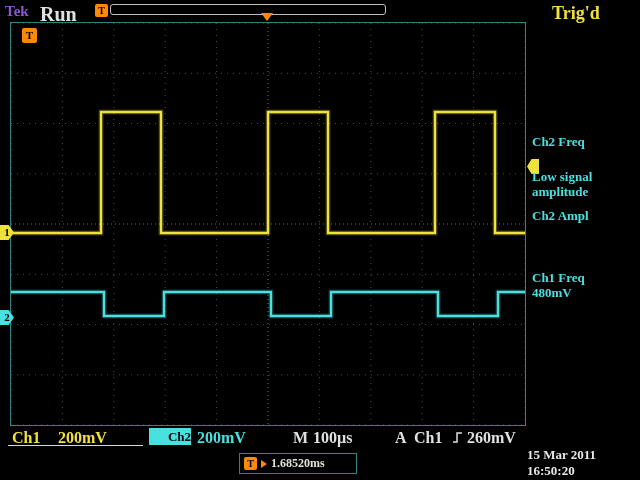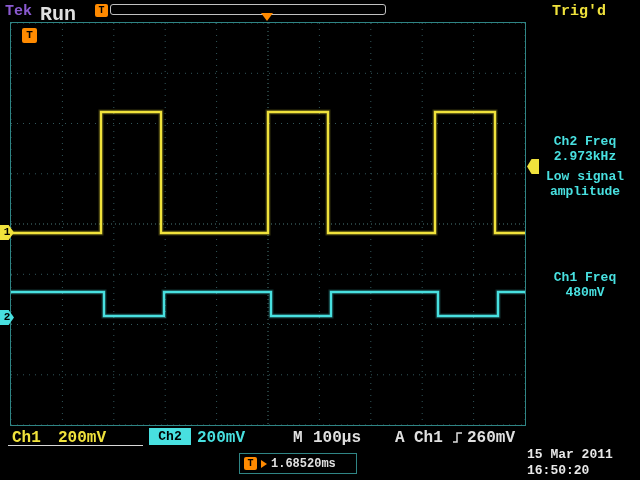--- a/index.html
+++ b/index.html
@@ -1,41 +1,41 @@
 <!DOCTYPE html>
 <html style="--ch1: #f0e23c; --ch2: #48e0e0; --orange: #ff8a00; --purple: #8a5ad0; --white: #e0e0e0; --border: #2f8585; --grid: #31565a; --grid_center: #4a7a7a;"><head>
 <meta charset="utf-8">
 <style>
   *{margin:0;padding:0;box-sizing:border-box}
   html,body{background:#000}
   .screen{position:relative;width:640px;height:480px;background:#000;overflow:hidden;
-    font-family:Liberation Mono, monospace;font-weight:bold}
+    font-family:Liberation Serif, serif;font-weight:bold}
   .abs{position:absolute}
   .tek{font-size:15px;color:var(--purple)}
   .run{font-size:20px;color:var(--white)}
-  .trigd{font-size:15px;color:var(--ch1)}
+  .trigd{font-size:18px;color:var(--ch1)}
   .ticon{width:13px;height:13px;background:var(--orange);color:#000;font-size:10px;
     line-height:13px;text-align:center;border-radius:2px}
   .acqbar{width:276px;height:11px;border:1px solid #c0c0c0;border-radius:3px;background:#000}
   .trigpos{width:0;height:0;border-left:6px solid transparent;border-right:6px solid transparent;
     border-top:8px solid var(--orange)}
   .grat{left:10px;top:22px;width:516px;height:404px;border:1px solid var(--border);background:#000}
   .tmark{left:11px;top:5px;width:15px;height:15px;background:var(--orange);color:#000;
     font-size:11px;line-height:15px;text-align:center;border-radius:2px;position:absolute}
   .chmark{width:14px;height:15px;color:#000;font-size:11px;line-height:15px;text-align:center;
     clip-path:polygon(0 0,62% 0,100% 50%,62% 100%,0 100%)}
   .ch1m{left:0;top:225px;background:var(--ch1)}
   .ch2m{left:0;top:310px;background:var(--ch2)}
   .tlevel{left:527px;top:159px;width:12px;height:15px;background:var(--ch1);
     clip-path:polygon(100% 0,38% 0,0 50%,38% 100%,100% 100%)}
-  .meas{left:532px;width:106px;text-align:center;color:var(--ch2);font-size:13px;line-height:15px}
+  .meas{left:532px;width:106px;color:var(--ch2);font-size:13px;line-height:15px}
   .bb{top:429px;font-size:16px}
   .yel{color:var(--ch1)} .cya{color:var(--ch2)} .whi{color:var(--white)}
   .ch2chip{left:149px;top:428px;width:42px;height:17px;background:var(--ch2);color:#000;
-    font-size:13px;line-height:17px;text-align:center}
+    font-size:13px;line-height:17px;text-align:right}
   .underline{left:8px;top:445px;width:135px;height:1px;background:#d8d8d8}
   .ttbox{left:239px;top:453px;width:118px;height:21px;border:1px solid var(--border);
     display:flex;align-items:center;gap:4px;padding-left:4px}
   .ttbox .tticon{width:13px;height:13px;background:var(--orange);color:#000;font-size:10px;
     line-height:13px;text-align:center;border-radius:2px;flex:0 0 auto}
   .ttarrow{width:0;height:0;border-top:4px solid transparent;border-bottom:4px solid transparent;
     border-left:6px solid var(--orange)}
   .ttval{color:var(--white);font-size:12px}
   .dt{left:527px;top:447px;width:112px;text-align:left;color:#e8e8e8;font-size:13px;line-height:16px}
 </style>
@@ -80,27 +80,27 @@
       </svg>
     <div class="tmark">T</div>
   </div>
 
   <div class="abs chmark ch1m">1</div>
   <div class="abs chmark ch2m">2</div>
   <div class="abs tlevel"></div>
 
   <div class="abs meas" style="top:134px">
     <div>Ch2 Freq</div>
-    <div>2.973kHz</div>
   </div>
   <div class="abs meas" style="top:169px">
     <div>Low signal</div>
     <div>amplitude</div>
   </div>
   <div class="abs meas" style="top:208px">
+    <div>Ch2 Ampl</div>
   </div>
   <div class="abs meas" style="top:270px">
     <div>Ch1 Freq</div>
     <div>480mV</div>
   </div>
 
   <span class="abs bb yel" style="left:12px">Ch1</span>
   <span class="abs bb yel" style="left:58px">200mV</span>
   <div class="abs underline"></div>
   <span class="abs ch2chip">Ch2</span>

